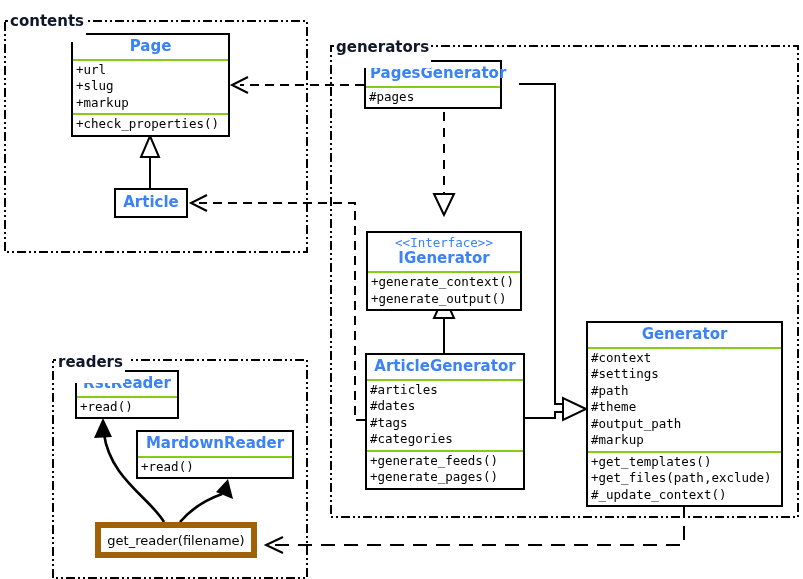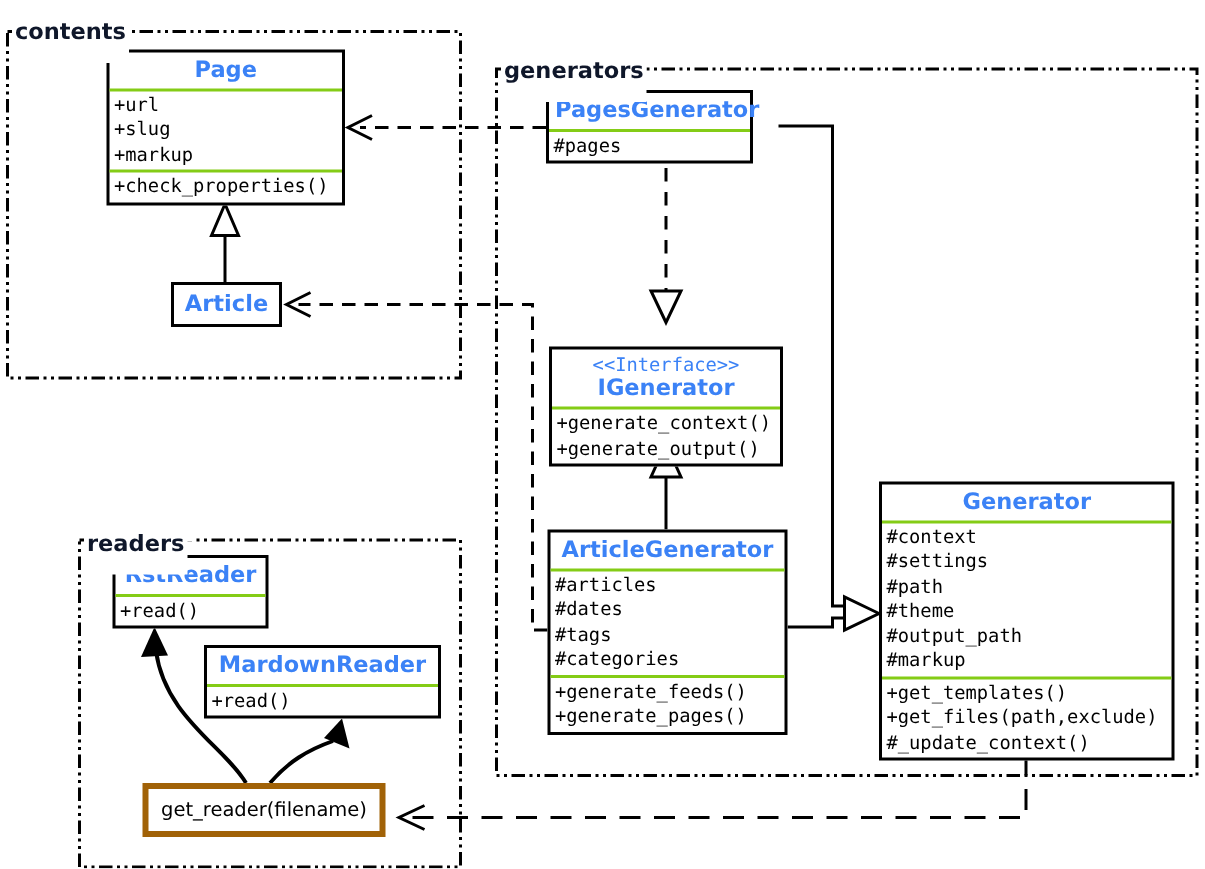--- a/index.html
+++ b/index.html
@@ -65,21 +65,21 @@
   .cls-sec div {
     font-family: "DejaVu Sans Mono", monospace;
     font-size: 12.5px;
     color: #000;
     line-height: 1.32;
     white-space: nowrap;
   }
   .plain-box {
     position: absolute;
     box-sizing: border-box;
-    border: 4px solid #a16207;
+    border: 6px solid #a16207;
     background: #ffffff;
     z-index: 5;
     display: flex;
     align-items: center;
     justify-content: center;
     font-family: "DejaVu Sans", sans-serif;
     font-size: 13px;
     color: #000;
   }
 </style>

